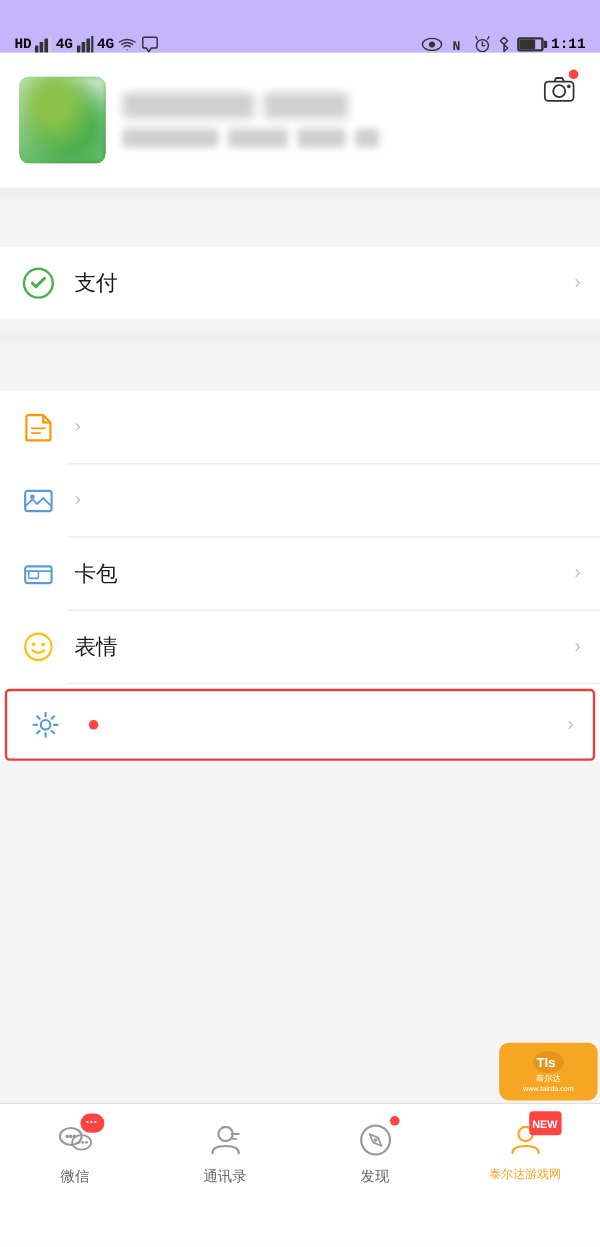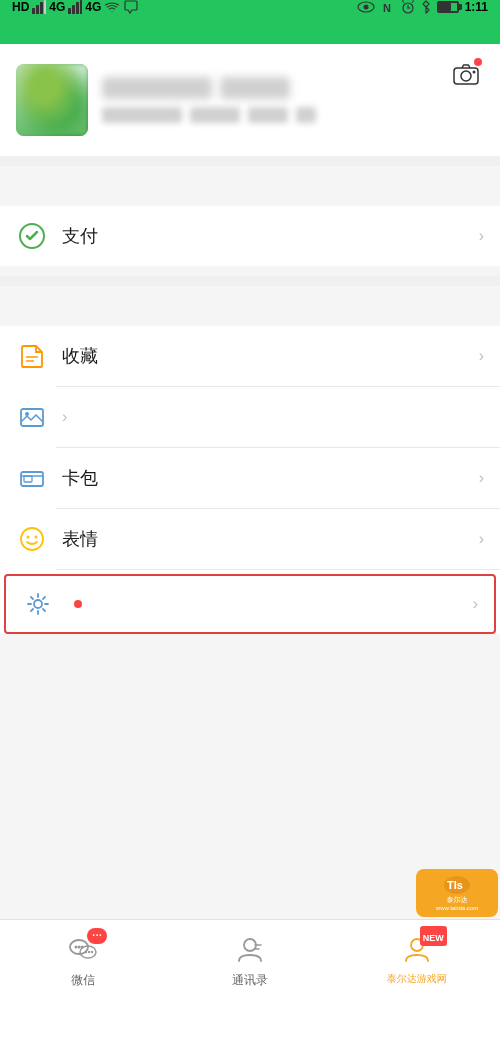--- a/index.html
+++ b/index.html
@@ -9,27 +9,28 @@
       background: #f5f5f5;
       font-family: -apple-system, 'PingFang SC', 'Microsoft YaHei', sans-serif;
       overflow: hidden;
       position: relative;
     }
 
     
     .status-bar {
       width: 100%;
       height: 44px;
-      background: #22c55e;
-      display: flex;
-      align-items: flex-start;
+      background: #c4b5fd;
+      display: flex;
+      align-items: flex-end;
       justify-content: space-between;
       padding: 0 12px;
       font-size: 13px;
       font-weight: 600;
+      font-family: Liberation Mono, monospace;
     }
     .status-left {
       display: flex;
       align-items: center;
       gap: 3px;
       font-size: 12px;
       font-weight: bold;
     }
     .status-right {
       display: flex;
@@ -416,21 +417,20 @@
 
   <div class="menu-item">
     <div class="menu-icon">
       <svg width="28" height="28" viewBox="0 0 28 28">
         <path d="M4 6 Q4 4 6 4 L18 4 Q18 4 20 6 L24 10 L24 24 Q24 25 23 25 L5 25 Q4 25 4 24 Z" fill="none" stroke="#FF9800" stroke-width="1.8"></path>
         <path d="M18 4 L18 10 L24 10" fill="none" stroke="#FF9800" stroke-width="1.8"></path>
         <line x1="8" y1="15" x2="20" y2="15" stroke="#FF9800" stroke-width="1.5"></line>
         <line x1="8" y1="19" x2="16" y2="19" stroke="#FF9800" stroke-width="1.5"></line>
       </svg>
     </div>
-    <span class="menu-label">收藏</span>
     <span class="menu-chevron">›</span>
   </div>
   <div class="divider-thin"></div>
 
   <div class="menu-item">
     <div class="menu-icon">
       <svg width="28" height="28" viewBox="0 0 28 28">
         <rect x="3" y="6" width="22" height="17" rx="2" fill="none" stroke="#5B9BD5" stroke-width="1.8"></rect>
         <circle cx="9" cy="11" r="2" fill="#5B9BD5"></circle>
         <path d="M3 19 L9 13 L13 17 L18 12 L25 19" fill="none" stroke="#5B9BD5" stroke-width="1.5"></path>
@@ -505,20 +505,31 @@
       <svg width="30" height="30" viewBox="0 0 30 30">
         <circle cx="15" cy="10" r="6" fill="none" stroke="#999" stroke-width="1.8"></circle>
         <path d="M4 26 Q4 20 15 20 Q26 20 26 26" fill="none" stroke="#999" stroke-width="1.8" stroke-linecap="round"></path>
         <line x1="20" y1="10" x2="26" y2="10" stroke="#999" stroke-width="1.5" stroke-linecap="round"></line>
         <line x1="20" y1="14" x2="24" y2="14" stroke="#999" stroke-width="1.5" stroke-linecap="round"></line>
       </svg>
     </div>
     <span class="nav-label">通讯录</span>
   </div>
 
+  <div class="nav-item">
+    <div class="nav-icon-wrap">
+      <svg width="30" height="30" viewBox="0 0 30 30">
+        <circle cx="15" cy="15" r="12" fill="none" stroke="#999" stroke-width="1.8"></circle>
+        <path d="M10 10 L13 17 L20 20 L17 13 Z" fill="none" stroke="#999" stroke-width="1.5" stroke-linejoin="round"></path>
+        <circle cx="15" cy="15" r="1.5" fill="#999"></circle>
+      </svg>
+      <div class="nav-badge-dot"></div>
+    </div>
+    <span class="nav-label">发现</span>
+  </div>
 
   <div class="nav-item active">
     <div class="nav-icon-wrap" style="position:relative;">
       <svg width="30" height="30" viewBox="0 0 30 30">
         <circle cx="15" cy="10" r="6" fill="none" stroke="#f5a623" stroke-width="1.8"></circle>
         <path d="M4 26 Q4 20 15 20 Q26 20 26 26" fill="none" stroke="#f5a623" stroke-width="1.8" stroke-linecap="round"></path>
       </svg>
       <div class="nav-badge-new">
         <span class="nav-badge-new-text">NEW</span>
       </div>

